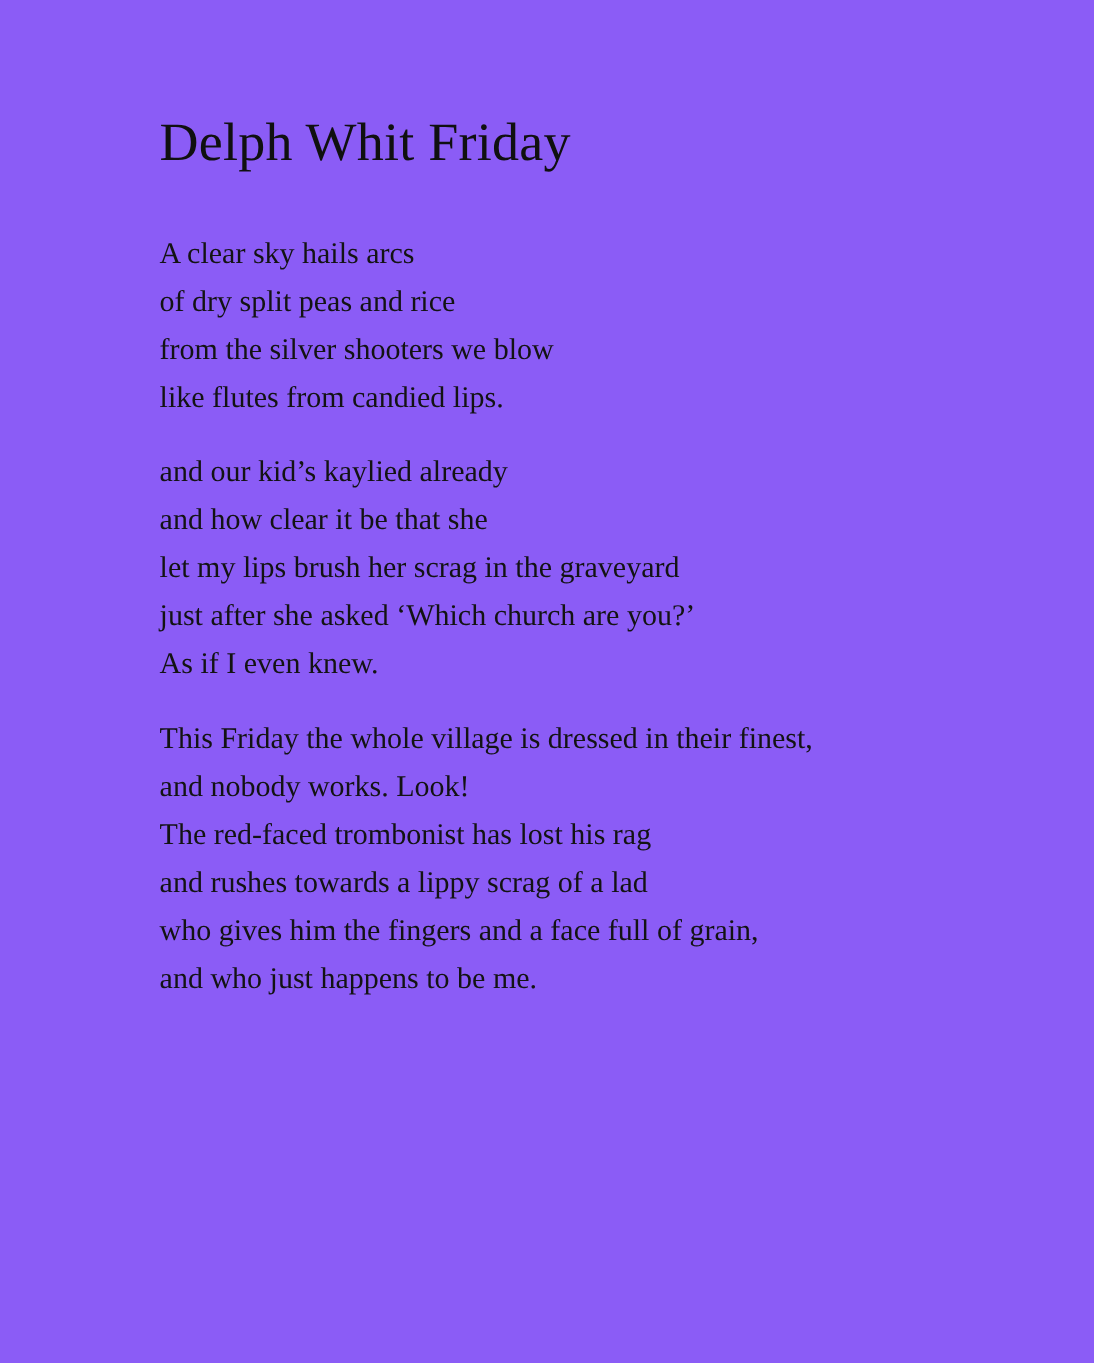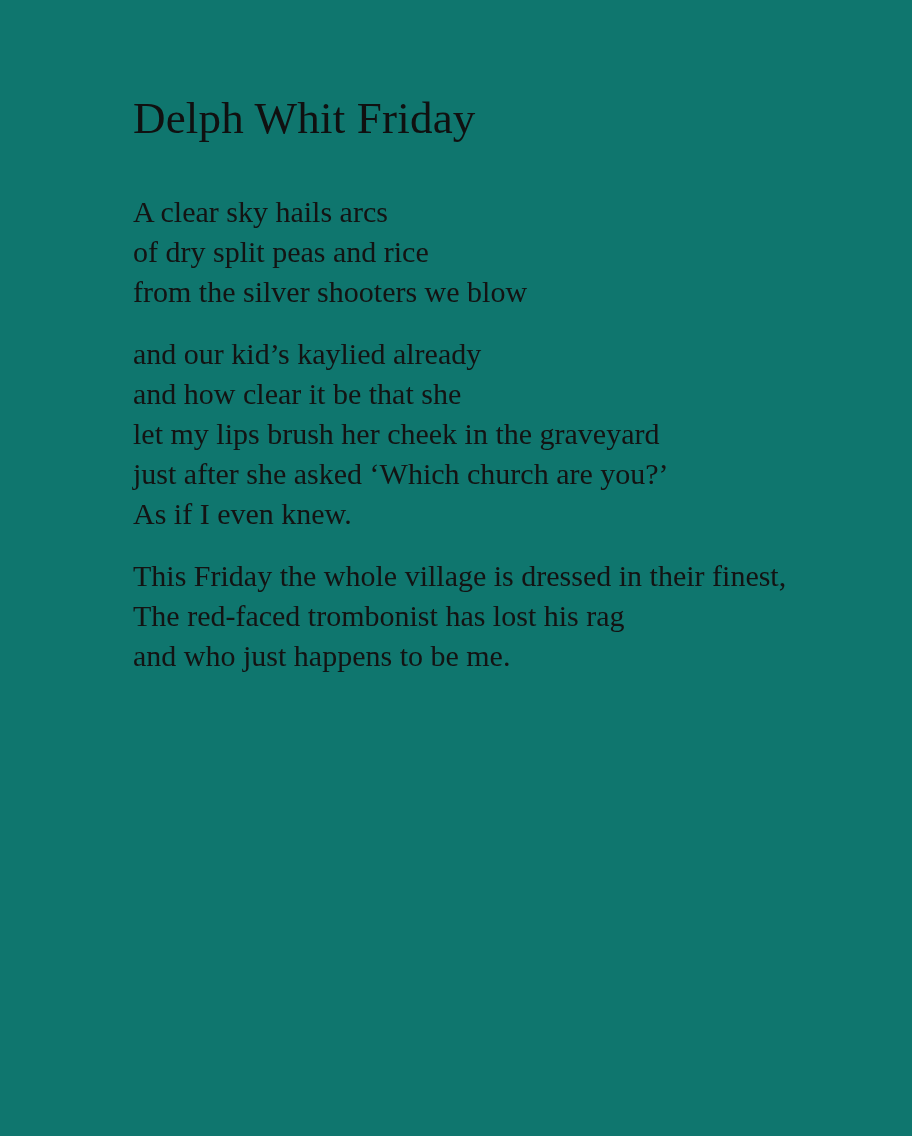--- a/index.html
+++ b/index.html
@@ -2,21 +2,21 @@
 <html><head>
 <meta charset="utf-8">
 <style>
   * { margin: 0; padding: 0; box-sizing: border-box; }
   html, body { background: #ffffff; }
   .page {
     position: relative;
     width: 912px;
     height: 1136px;
     margin: 0 auto;
-    background: #0f766e;
+    background: #8b5cf6;
     overflow: hidden;
     font-family: "Liberation Serif", "DejaVu Serif", serif;
     color: #131313;
   }
   .content {
     position: absolute;
     top: 0;
     left: 133px;
     right: 40px;
   }
@@ -28,45 +28,49 @@
     letter-spacing: 0.2px;
     color: #101010;
   }
   .poem-body {
     margin-top: 50px;
   }
   .stanza {
     margin-bottom: 22px;
   }
   .poem-line {
-    font-size: 30px;
+    font-size: 25px;
     line-height: 40px;
     white-space: nowrap;
     color: #131313;
   }
 </style>
 </head>
 <body>
 
 <div class="page">
   <div class="content">
     <h1 class="poem-title">Delph Whit Friday</h1>
     <div class="poem-body">
         <div class="stanza">
           <div class="poem-line">A clear sky hails arcs</div>
           <div class="poem-line">of dry split peas and rice</div>
           <div class="poem-line">from the silver shooters we blow</div>
+          <div class="poem-line">like flutes from candied lips.</div>
         </div>
         <div class="stanza">
           <div class="poem-line">and our kid’s kaylied already</div>
           <div class="poem-line">and how clear it be that she</div>
-          <div class="poem-line">let my lips brush her cheek in the graveyard</div>
+          <div class="poem-line">let my lips brush her scrag in the graveyard</div>
           <div class="poem-line">just after she asked ‘Which church are you?’</div>
           <div class="poem-line">As if I even knew.</div>
         </div>
         <div class="stanza">
           <div class="poem-line">This Friday the whole village is dressed in their finest,</div>
+          <div class="poem-line">and nobody works. Look!</div>
           <div class="poem-line">The red-faced trombonist has lost his rag</div>
+          <div class="poem-line">and rushes towards a lippy scrag of a lad</div>
+          <div class="poem-line">who gives him the fingers and a face full of grain,</div>
           <div class="poem-line">and who just happens to be me.</div>
         </div>
       </div>
   </div>
 </div>
 
 </body></html>

